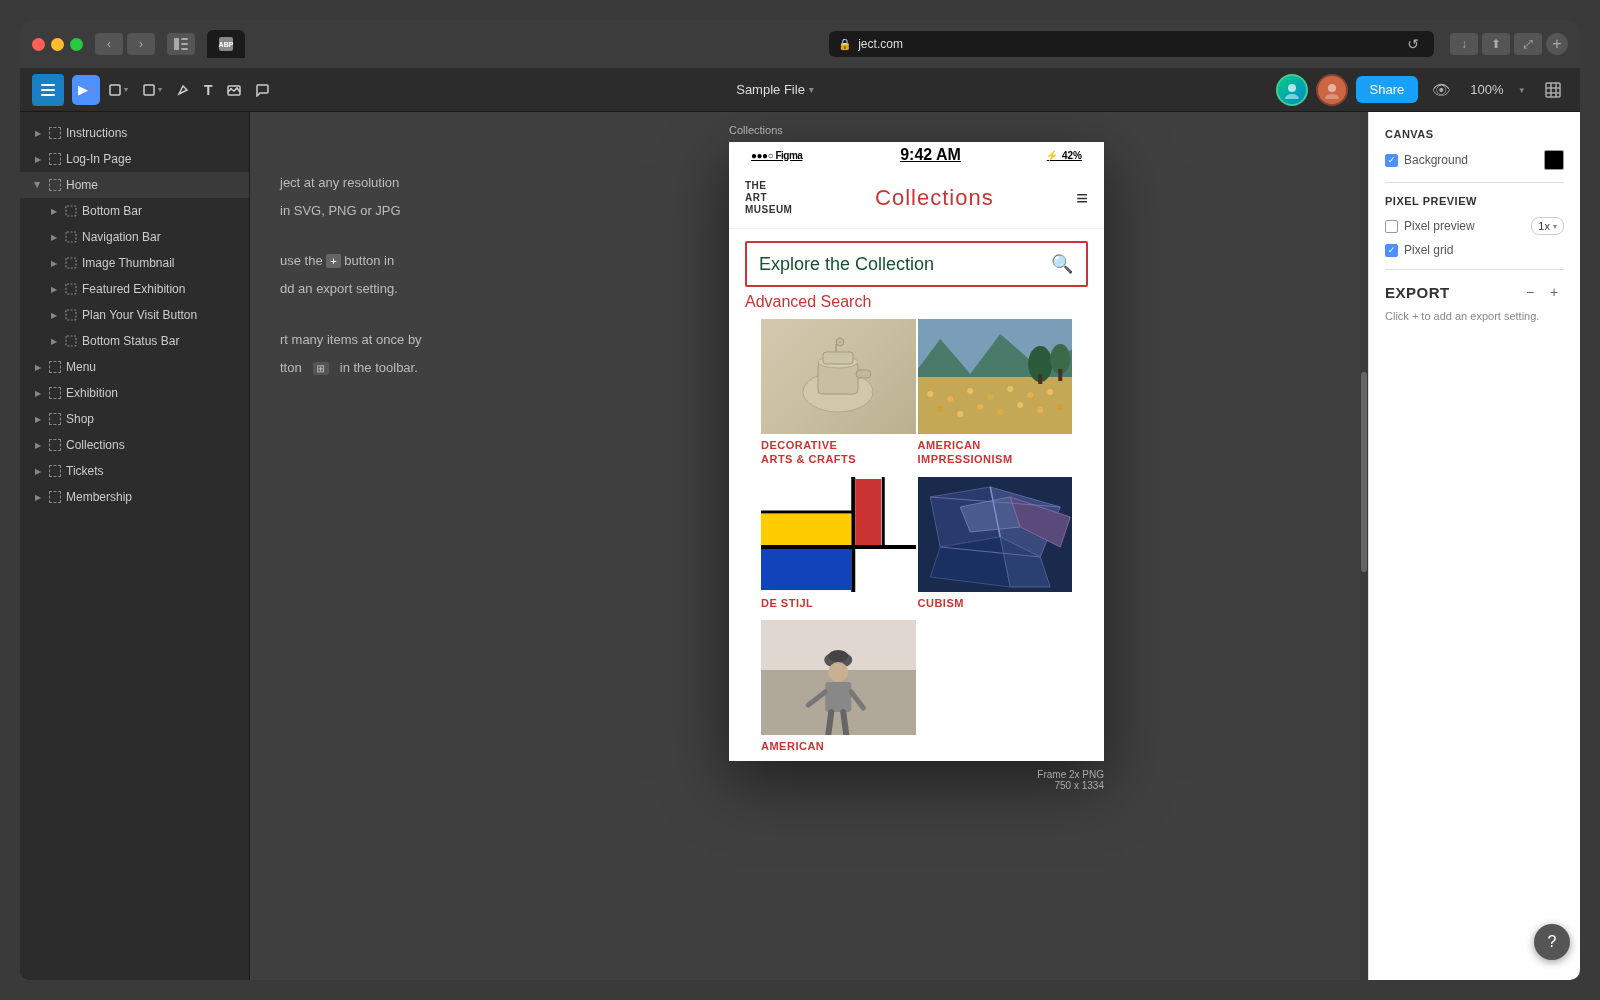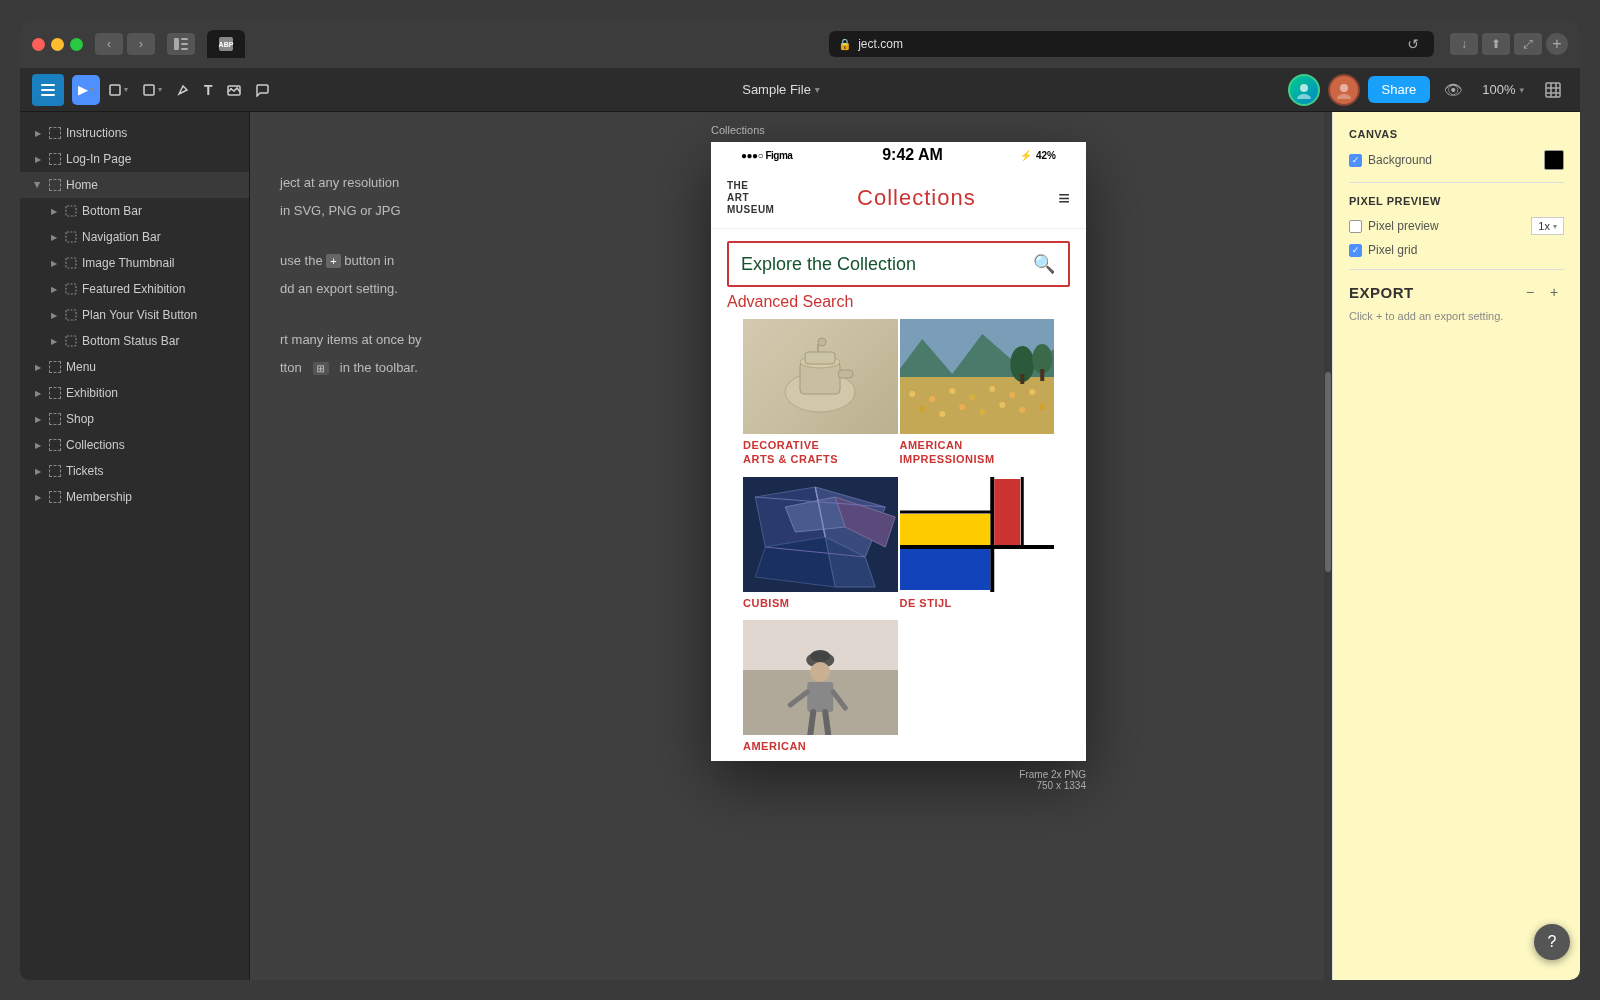--- a/index.html
+++ b/index.html
@@ -303,21 +303,21 @@
       align-items: center;
       justify-content: center;
       color: #aaa;
       cursor: pointer;
       font-size: 15px;
     }
 
     .zoom-control {
       display: flex;
       align-items: center;
-      gap: 4px;
+      gap: 16px;
       color: #ccc;
       font-size: 13px;
       cursor: pointer;
       padding: 4px 6px;
       border-radius: 4px;
     }
 
     
     .figma-main {
       display: flex;
@@ -404,26 +404,27 @@
       color: #bbb;
       font-size: 13px;
       line-height: 1.7;
       max-width: 320px;
     }
 
     .instructions-text p { margin-bottom: 6px; }
 
     .mobile-status-bar {
       background: white;
-      padding: 4px 30px;
+      padding: 4px 22px;
       display: flex;
       align-items: center;
       justify-content: space-between;
       font-size: 11px;
       font-weight: 600;
+      text-decoration: underline;
     }
 
     .mobile-frame {
       width: 375px;
       background: white;
       box-shadow: 0 20px 60px rgba(0,0,0,0.5);
       overflow: hidden;
     }
 
     
@@ -559,22 +560,22 @@
     .img-greek {
       width: 100%;
       height: 115px;
       background: linear-gradient(135deg, #c8c0b0 0%, #b0a898 100%);
       position: relative;
       overflow: hidden;
     }
 
     
     .right-panel {
-      width: 248px;
-      background: #fef9c3;
+      width: 212px;
+      background: #ffffff;
       border-left: 1px solid #ddd;
       flex-shrink: 0;
       padding: 16px;
       font-family: -apple-system, BlinkMacSystemFont, 'Helvetica Neue', Arial, sans-serif;
     }
 
     .canvas-row {
       display: flex;
       align-items: center;
       justify-content: space-between;
@@ -625,21 +626,21 @@
     .pixel-preview-row {
       display: flex;
       align-items: center;
       justify-content: space-between;
       margin-bottom: 8px;
     }
 
     .pixel-select {
       background: white;
       border: 1px solid #ccc;
-      border-radius: 0;
+      border-radius: 8px;
       padding: 2px 6px;
       font-size: 11px;
       color: #333;
       display: flex;
       align-items: center;
       gap: 3px;
       cursor: pointer;
     }
 
     .export-row {
@@ -1075,20 +1076,40 @@
 
                   <ellipse cx="130" cy="45" rx="12" ry="18" fill="#2a5a3a"></ellipse>
                   <rect x="128" y="55" width="4" height="10" fill="#4a3020"></rect>
                   <ellipse cx="150" cy="40" rx="10" ry="15" fill="#3a6a4a"></ellipse>
                   <rect x="148" y="50" width="4" height="12" fill="#4a3020"></rect>
                 </svg>
               </div>
               <div class="collection-label">
                 <div>AMERICAN</div>
                 <div>IMPRESSIONISM</div>
+              </div>
+            </div>
+
+            <div class="collection-item">
+              <div class="img-destijl">
+                <svg width="100%" height="115" viewBox="0 0 170 115" preserveAspectRatio="xMidYMid slice">
+                  <rect x="0" y="0" width="170" height="115" fill="white"></rect>
+
+                  <line x1="100" y1="0" x2="100" y2="115" stroke="black" stroke-width="4"></line>
+                  <line x1="0" y1="70" x2="170" y2="70" stroke="black" stroke-width="4"></line>
+                  <line x1="130" y1="0" x2="130" y2="70" stroke="black" stroke-width="3"></line>
+                  <line x1="0" y1="35" x2="100" y2="35" stroke="black" stroke-width="3"></line>
+
+                  <rect x="102" y="2" width="26" height="66" fill="#cc3333"></rect>
+                  <rect x="0" y="72" width="98" height="41" fill="#1144bb"></rect>
+                  <rect x="2" y="37" width="96" height="31" fill="#ffcc00"></rect>
+                </svg>
+              </div>
+              <div class="collection-label">
+                <div>DE STIJL</div>
               </div>
             </div>
 
             <div class="collection-item">
               <div class="img-cubism">
                 <svg width="100%" height="115" viewBox="0 0 170 115" preserveAspectRatio="xMidYMid slice">
                   <rect x="0" y="0" width="170" height="115" fill="#1a2a4c"></rect>
                   <polygon points="20,20 80,10 90,60 30,70" fill="#2a3a6c" stroke="#4a5a8c" stroke-width="1"></polygon>
                   <polygon points="80,10 150,30 130,80 90,60" fill="#3a4a7c" stroke="#5a6a9c" stroke-width="1"></polygon>
                   <polygon points="30,70 90,60 100,110 20,100" fill="#1a3060" stroke="#3a5080" stroke-width="1"></polygon>
@@ -1099,40 +1120,20 @@
                   <line x1="30" y1="70" x2="130" y2="80" stroke="#6666aa" stroke-width="1"></line>
                   <line x1="20" y1="20" x2="150" y2="30" stroke="#7777bb" stroke-width="0.8"></line>
                 </svg>
               </div>
               <div class="collection-label">
                 <div>CUBISM</div>
               </div>
             </div>
 
             <div class="collection-item">
-              <div class="img-destijl">
-                <svg width="100%" height="115" viewBox="0 0 170 115" preserveAspectRatio="xMidYMid slice">
-                  <rect x="0" y="0" width="170" height="115" fill="white"></rect>
-
-                  <line x1="100" y1="0" x2="100" y2="115" stroke="black" stroke-width="4"></line>
-                  <line x1="0" y1="70" x2="170" y2="70" stroke="black" stroke-width="4"></line>
-                  <line x1="130" y1="0" x2="130" y2="70" stroke="black" stroke-width="3"></line>
-                  <line x1="0" y1="35" x2="100" y2="35" stroke="black" stroke-width="3"></line>
-
-                  <rect x="102" y="2" width="26" height="66" fill="#cc3333"></rect>
-                  <rect x="0" y="72" width="98" height="41" fill="#1144bb"></rect>
-                  <rect x="2" y="37" width="96" height="31" fill="#ffcc00"></rect>
-                </svg>
-              </div>
-              <div class="collection-label">
-                <div>DE STIJL</div>
-              </div>
-            </div>
-
-            <div class="collection-item">
               <div class="img-american2">
                 <svg width="100%" height="115" viewBox="0 0 170 115" preserveAspectRatio="xMidYMid slice">
                   <rect x="0" y="0" width="170" height="115" fill="#d0c8c0"></rect>
 
                   <rect x="0" y="0" width="170" height="50" fill="#e0d8d0"></rect>
                   <rect x="0" y="50" width="170" height="65" fill="#b0a898"></rect>
 
                   <ellipse cx="85" cy="40" rx="14" ry="8" fill="#555"></ellipse>
                   <ellipse cx="85" cy="36" rx="10" ry="6" fill="#444"></ellipse>
                   <circle cx="85" cy="52" r="10" fill="#c8b090"></circle>

